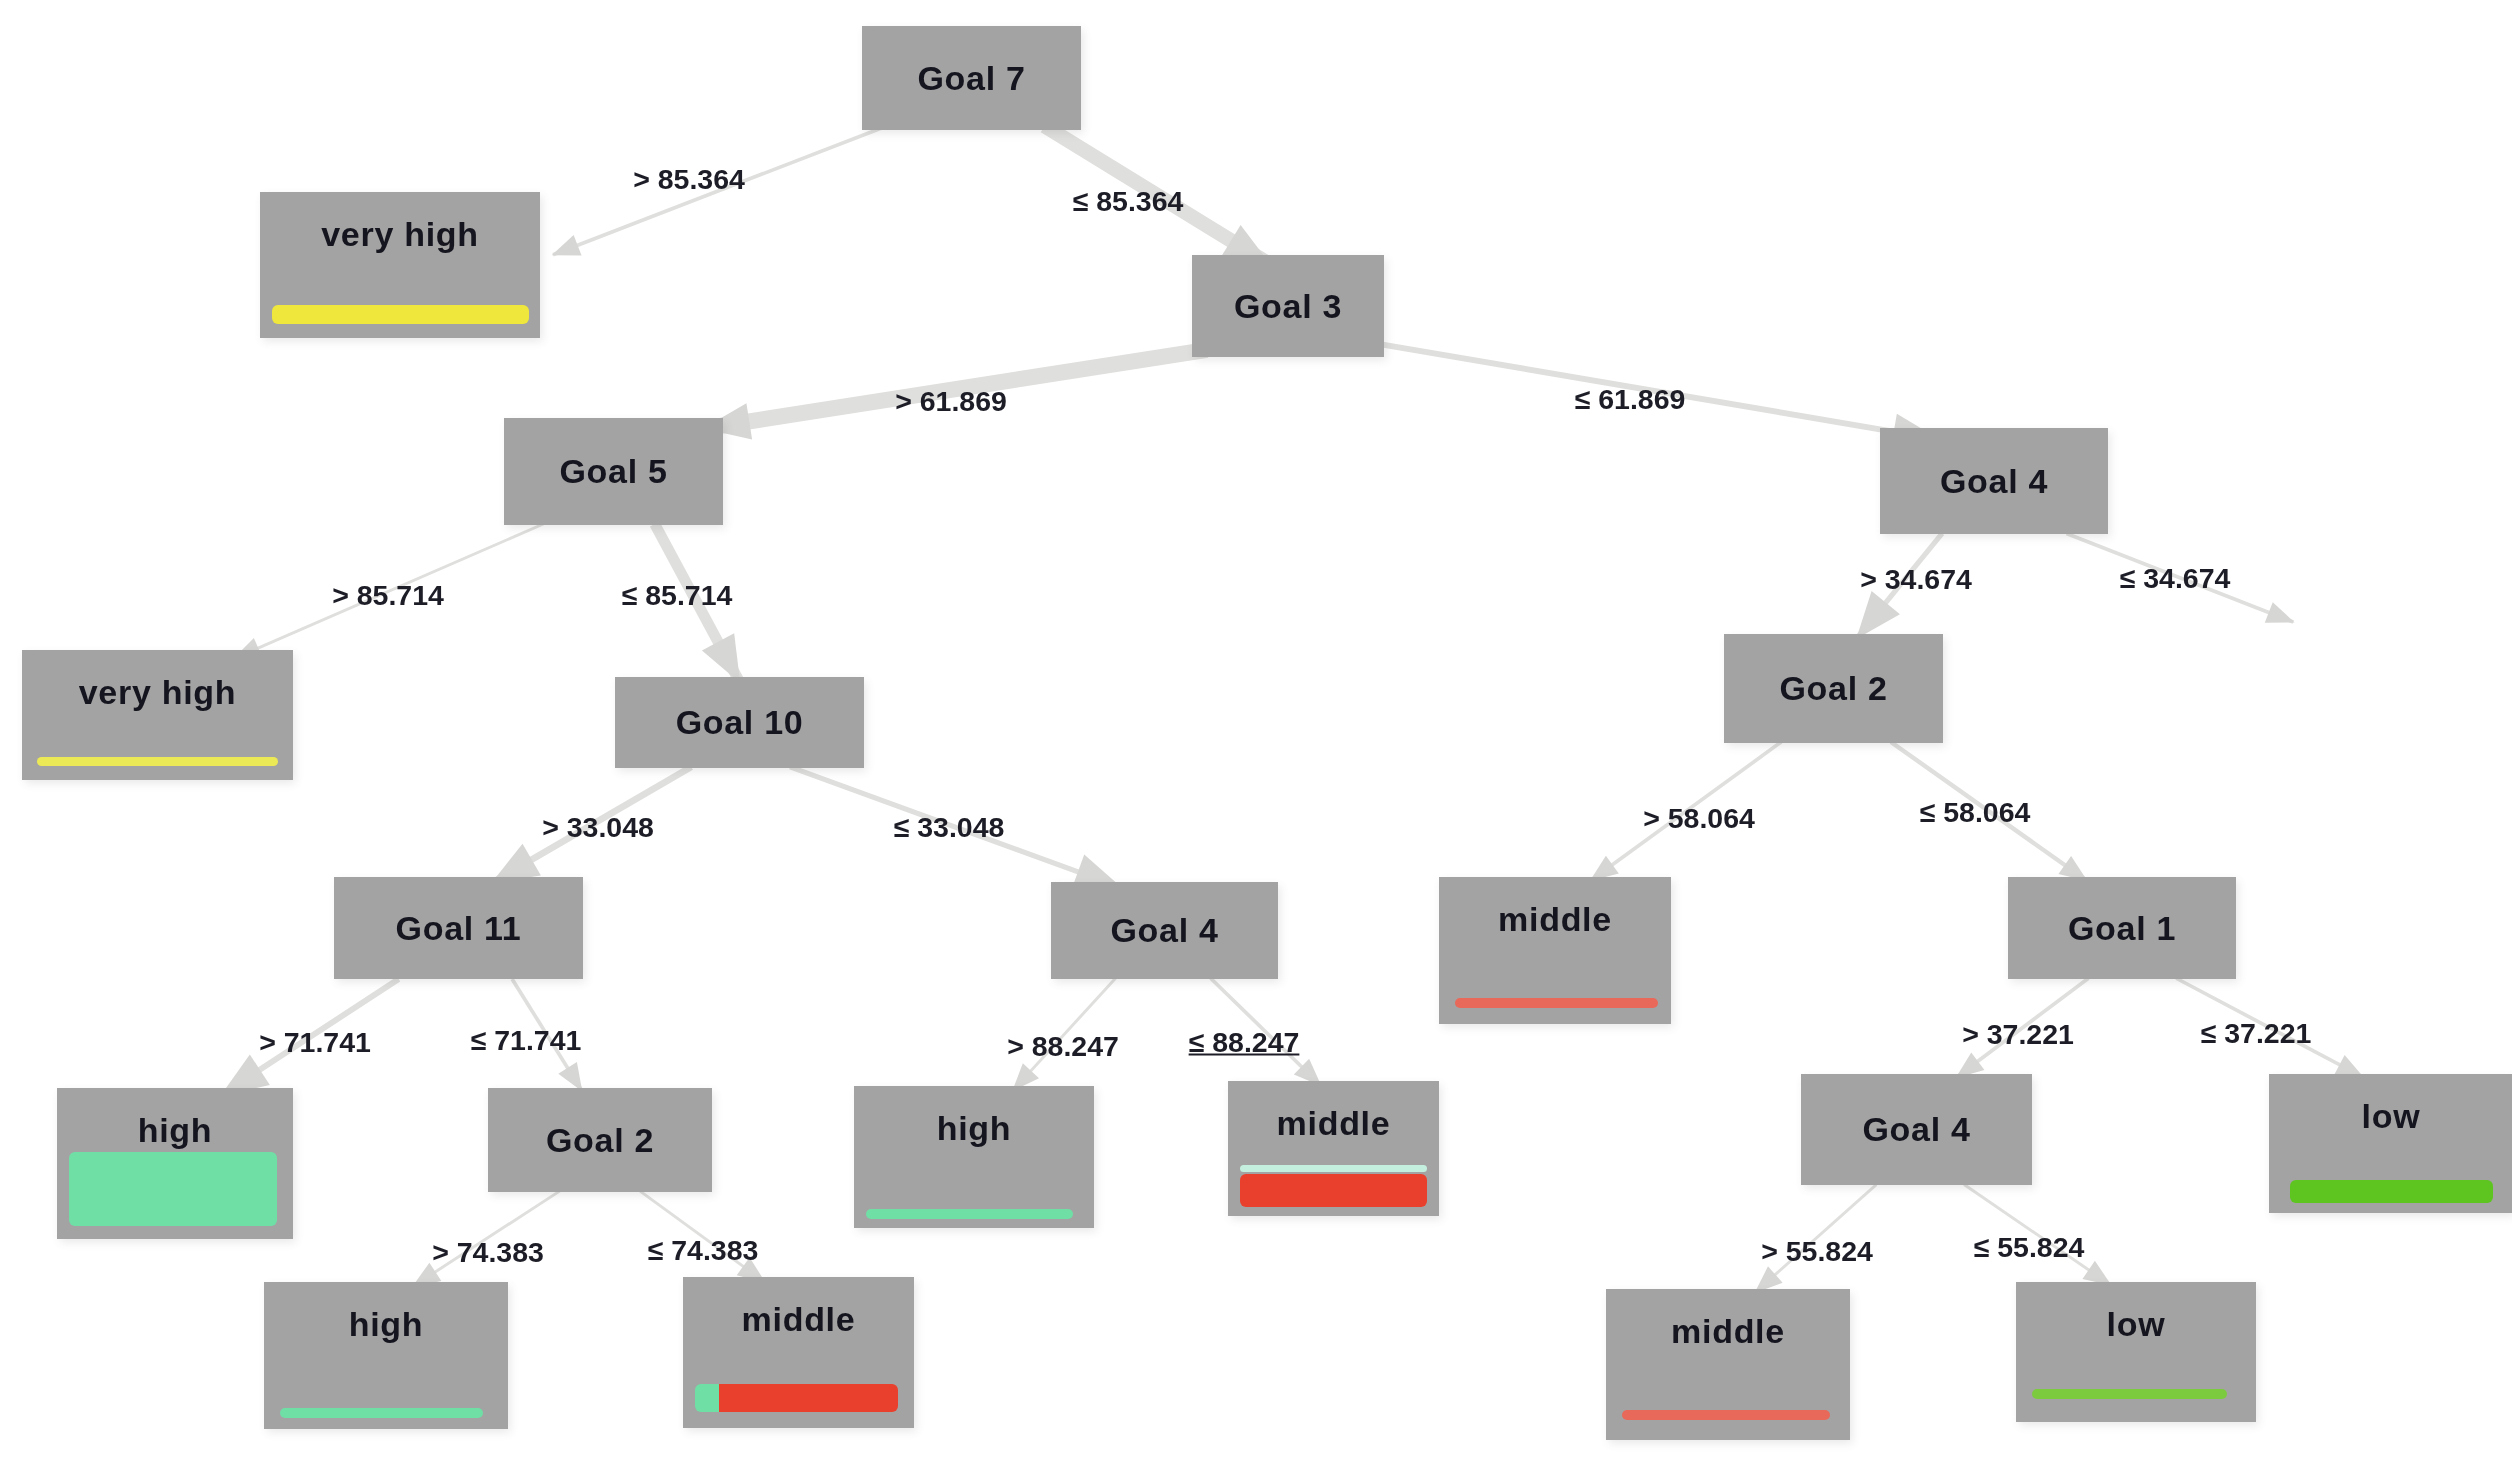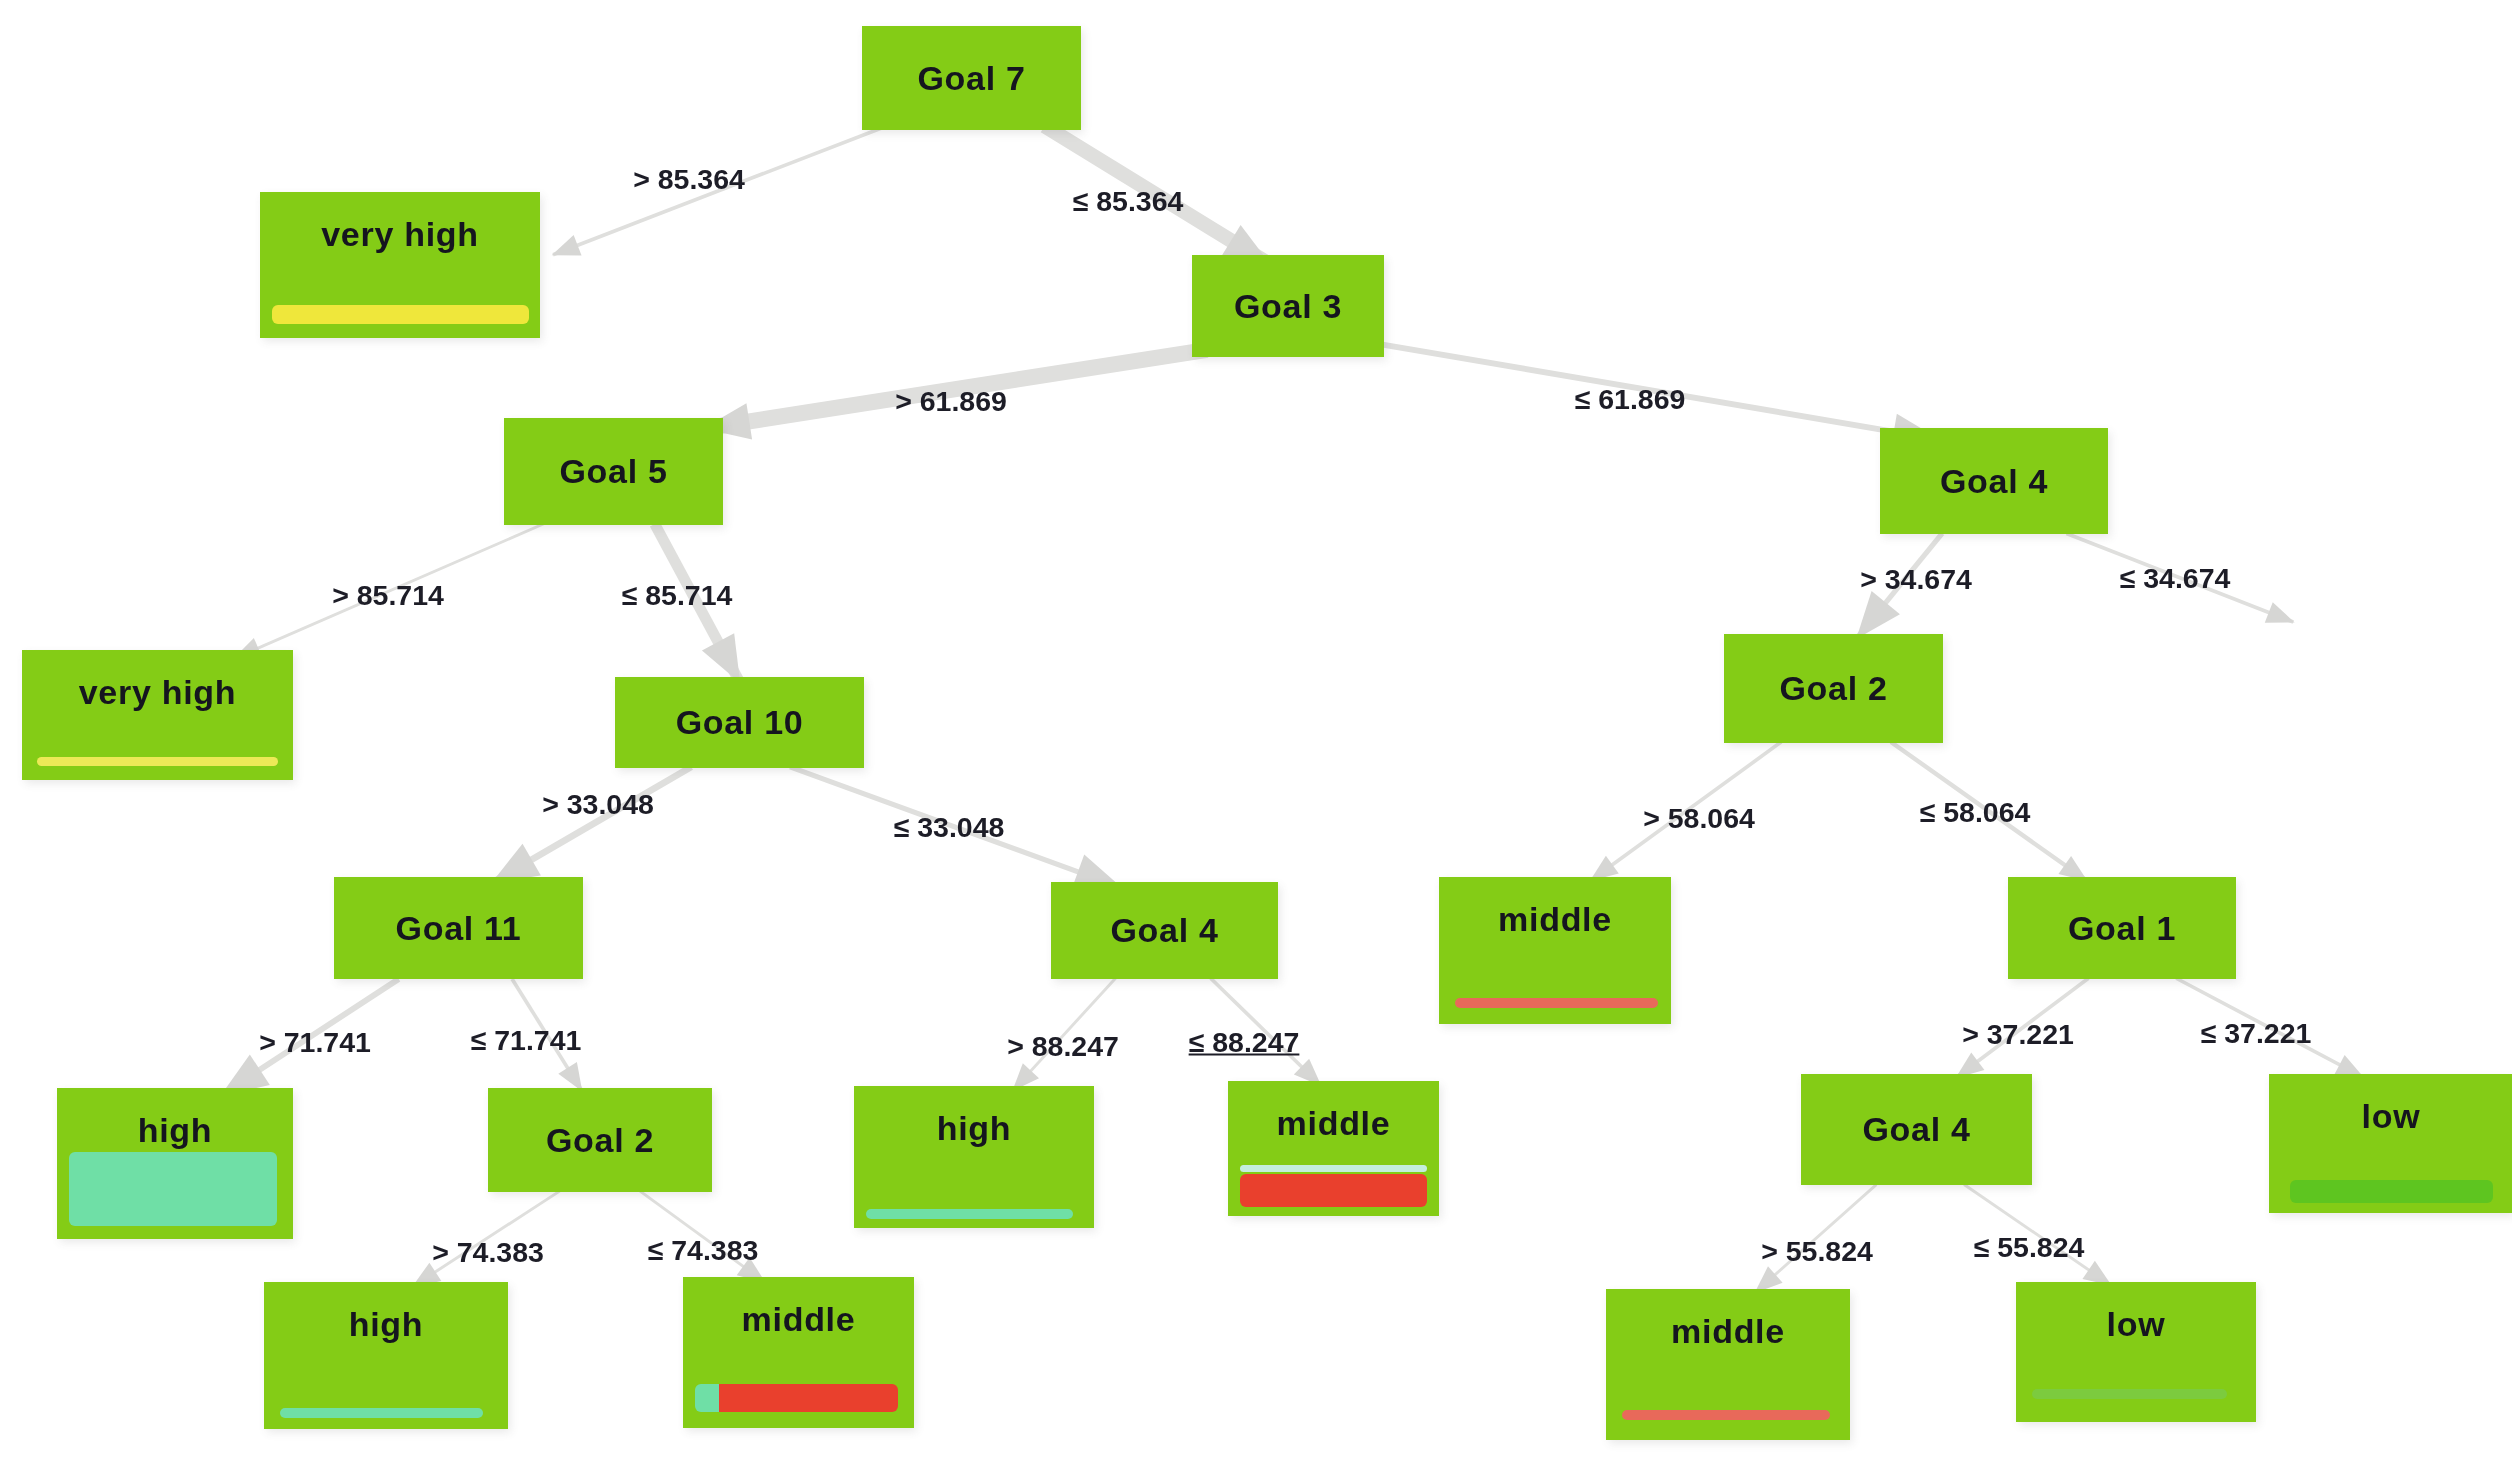--- a/index.html
+++ b/index.html
@@ -6,21 +6,21 @@
   #tree-canvas{
     position:relative;
     width:2512px;height:1462px;
     background:#ffffff;
     font-family:"Liberation Sans", sans-serif;
     overflow:hidden;
   }
   #edges-svg{position:absolute;left:0;top:0;width:100%;height:100%;}
   .node{
     position:absolute;
-    background:#84cc16;
+    background:#a3a3a3;
     box-shadow:2.9px 4.4px 8.8px rgba(80,80,80,0.13);
   }
   .node.internal{display:flex;align-items:center;justify-content:center;}
   .node-label{
     font-weight:bold;
     font-size:34px;
     color:#15151f;
     letter-spacing:0.7px;
     white-space:nowrap;
   }
@@ -71,21 +71,21 @@
       <line x1="2975" y1="1337" x2="3230" y2="1472" stroke="#dfdfdd" stroke-width="5" marker-end="url(#arrow-s)"></line>
       <line x1="2565" y1="1619" x2="2400" y2="1766" stroke="#dfdfdd" stroke-width="4" marker-end="url(#arrow-s)"></line>
       <line x1="2685" y1="1619" x2="2885" y2="1756" stroke="#dfdfdd" stroke-width="4" marker-end="url(#arrow-s)"></line>
     </svg>
 <div class="edge-label" style="left: 689px; top: 179px;">&gt; 85.364</div>
     <div class="edge-label" style="left: 1128px; top: 201px;">≤ 85.364</div>
     <div class="edge-label" style="left: 951px; top: 401px;">&gt; 61.869</div>
     <div class="edge-label" style="left: 1630px; top: 399px;">≤ 61.869</div>
     <div class="edge-label" style="left: 388px; top: 595px;">&gt; 85.714</div>
     <div class="edge-label" style="left: 677px; top: 595px;">≤ 85.714</div>
-    <div class="edge-label" style="left: 598px; top: 804px;">&gt; 33.048</div>
+    <div class="edge-label" style="left: 598px; top: 827px;">&gt; 33.048</div>
     <div class="edge-label" style="left: 949px; top: 827px;">≤ 33.048</div>
     <div class="edge-label" style="left: 315px; top: 1042px;">&gt; 71.741</div>
     <div class="edge-label" style="left: 526px; top: 1040px;">≤ 71.741</div>
     <div class="edge-label" style="left: 1063px; top: 1046px;">&gt; 88.247</div>
     <div class="edge-label" style="left: 1244px; top: 1042px; text-decoration: underline;">≤ 88.247</div>
     <div class="edge-label" style="left: 488px; top: 1252px;">&gt; 74.383</div>
     <div class="edge-label" style="left: 703px; top: 1250px;">≤ 74.383</div>
     <div class="edge-label" style="left: 1916px; top: 579px;">&gt; 34.674</div>
     <div class="edge-label" style="left: 2175px; top: 578px;">≤ 34.674</div>
     <div class="edge-label" style="left: 1699px; top: 818px;">&gt; 58.064</div>

